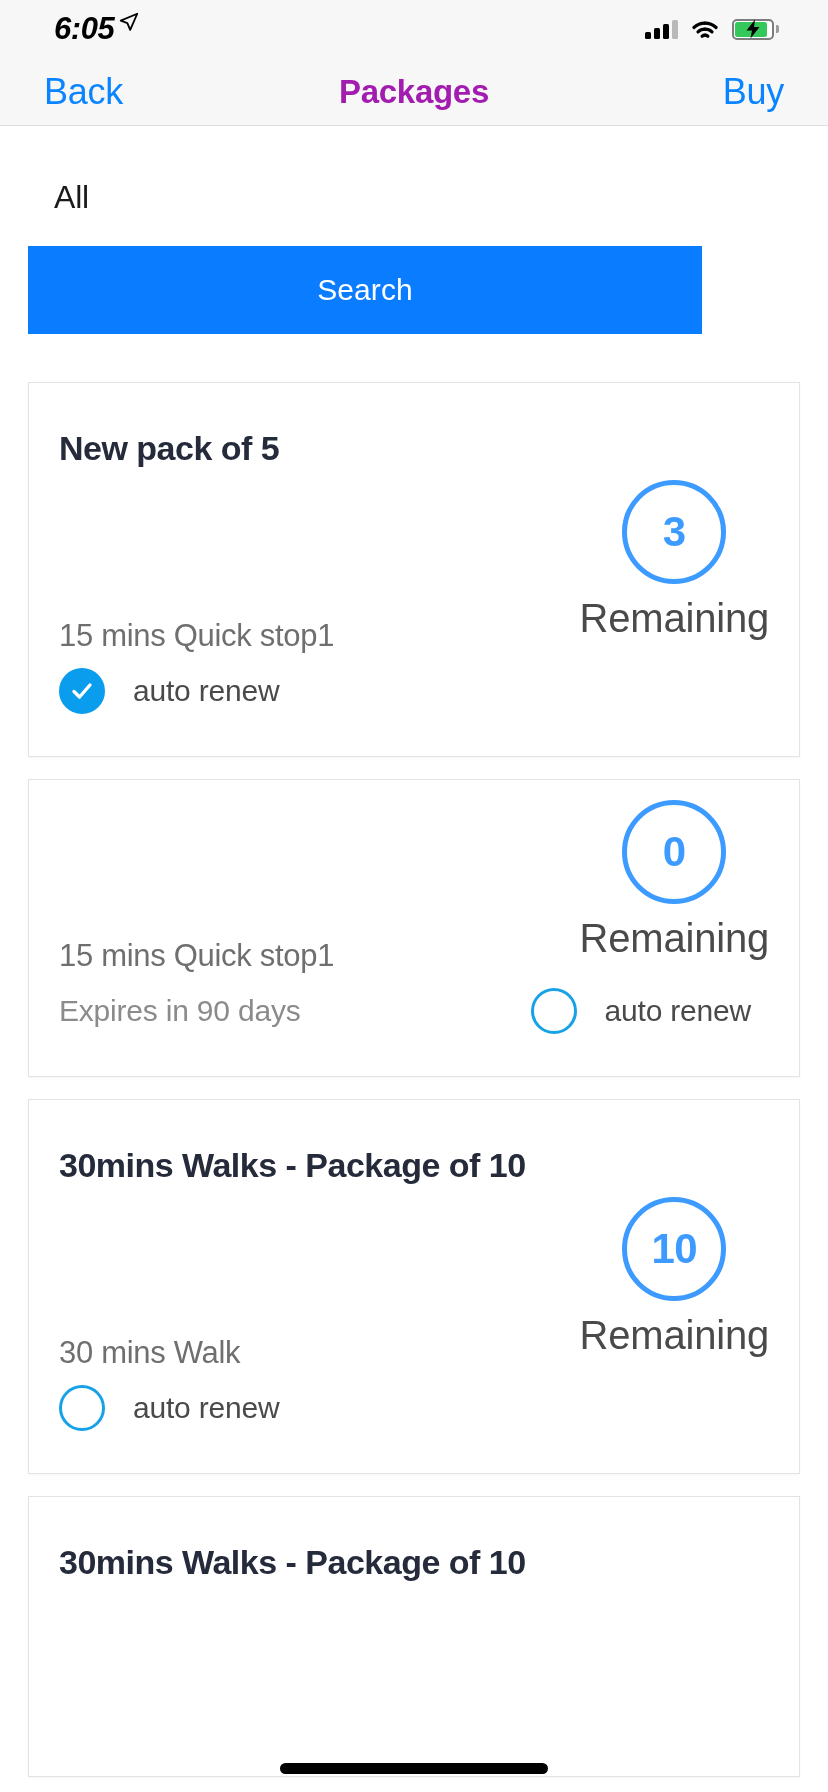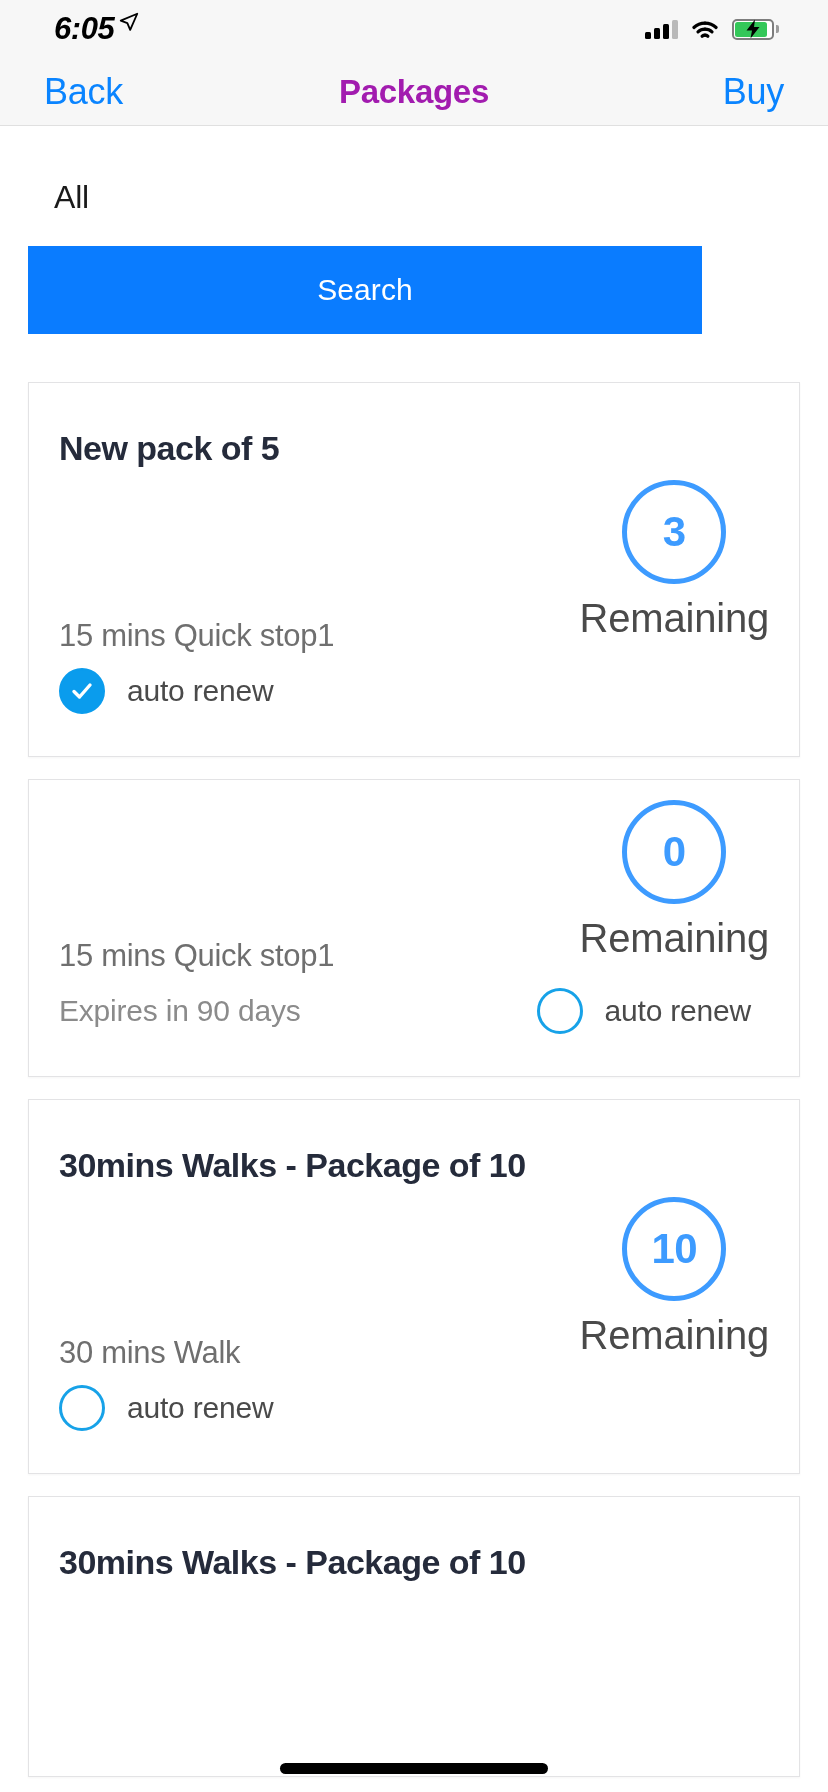--- a/index.html
+++ b/index.html
@@ -128,21 +128,21 @@
     letter-spacing:-0.2px;
   }
   .card-footer{
     display:flex; align-items:center; justify-content:space-between;
     padding:14px 0 34px 0;
   }
   .expires{
     font-size:30px; color:#8b8b8b; font-weight:400; letter-spacing:-0.2px;
   }
   .renew-group{
-    display:flex; align-items:center; gap:22px;
+    display:flex; align-items:center; gap:28px;
     margin-right:18px;
   }
   .renew-label{
     font-size:30px; color:#4a4a4a; font-weight:400; letter-spacing:-0.2px;
   }
   .cbox{
     width:46px; height:46px; border-radius:50%;
     display:flex; align-items:center; justify-content:center;
     flex-shrink:0;
   }

